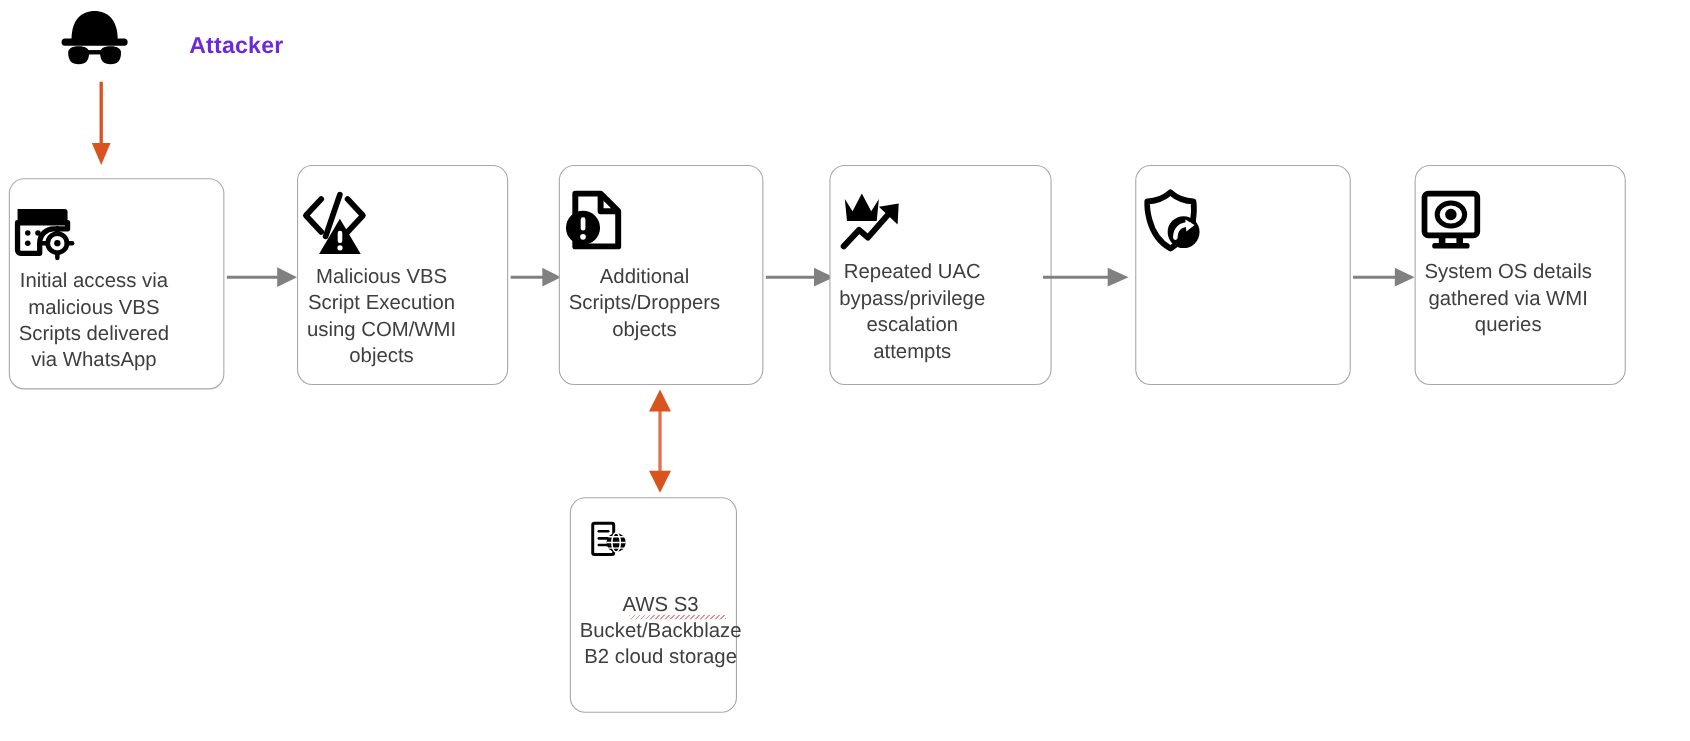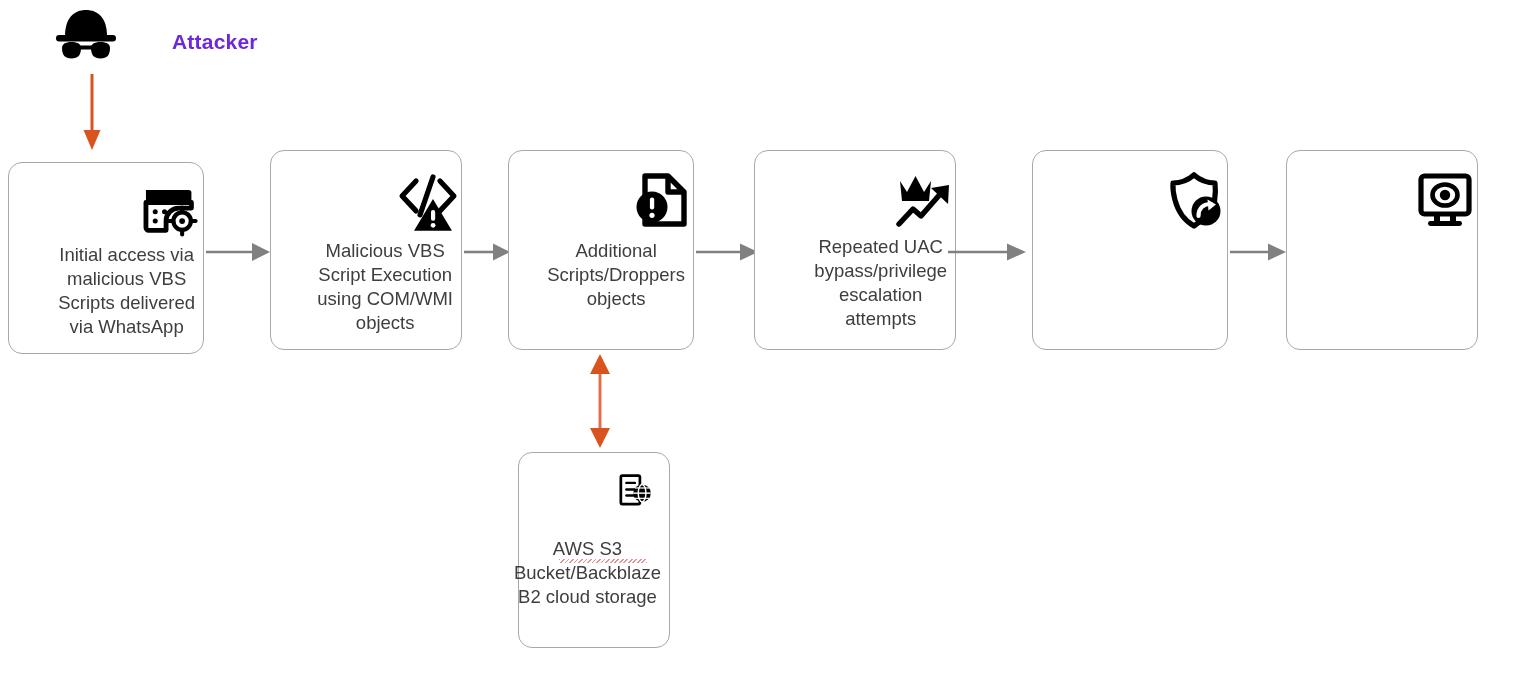--- a/index.html
+++ b/index.html
@@ -49,21 +49,21 @@
 
   
   .node {
     position: absolute;
     box-sizing: border-box;
     background: #ffffff;
     border: 1.3px solid #a8a8a8;
     border-radius: 14px;
     display: flex;
     flex-direction: column;
-    align-items: flex-end;
+    align-items: flex-start;
   }
   .node-icon {
     display: block;
     margin-top: 20px;
     margin-bottom: 6px;
   }
   .node-label {
     font-size: 18.5px;
     line-height: 1.30;
     color: #3e3e3e;
@@ -230,20 +230,23 @@
 
       <rect x="8" y="5" width="48" height="38" rx="3.5" fill="none" stroke="#000000" stroke-width="5.2"></rect>
 
       <rect x="21" y="43" width="6" height="9" fill="#000000"></rect>
       <rect x="37" y="43" width="6" height="9" fill="#000000"></rect>
       <rect x="15" y="50" width="34" height="5" rx="2.4" fill="#000000"></rect>
 
       <ellipse cx="32" cy="24" rx="12.5" ry="10.5" fill="none" stroke="#000000" stroke-width="4.6"></ellipse>
       <circle cx="32" cy="24" r="5.2" fill="#000000"></circle>
     </svg>
+    <div class="node-label">System OS details
+gathered via WMI
+queries</div>
   </div>
 
   <svg class="connector" style="left:582px; top:352px; width:36px; height:98px;" viewBox="0 0 36 98" xmlns="http://www.w3.org/2000/svg">
     <line x1="18" y1="16" x2="18" y2="82" stroke="#E07050" stroke-width="3"></line>
     <polygon points="18,2 8,22 28,22" fill="#D9531E"></polygon>
     <polygon points="18,96 8,76 28,76" fill="#D9531E"></polygon>
   </svg>
 
   <div class="node" style="left:518px; top:452px; width:152px; height:196px;">
     <svg class="node-icon" width="68" height="62" viewBox="0 0 68 62" xmlns="http://www.w3.org/2000/svg">

